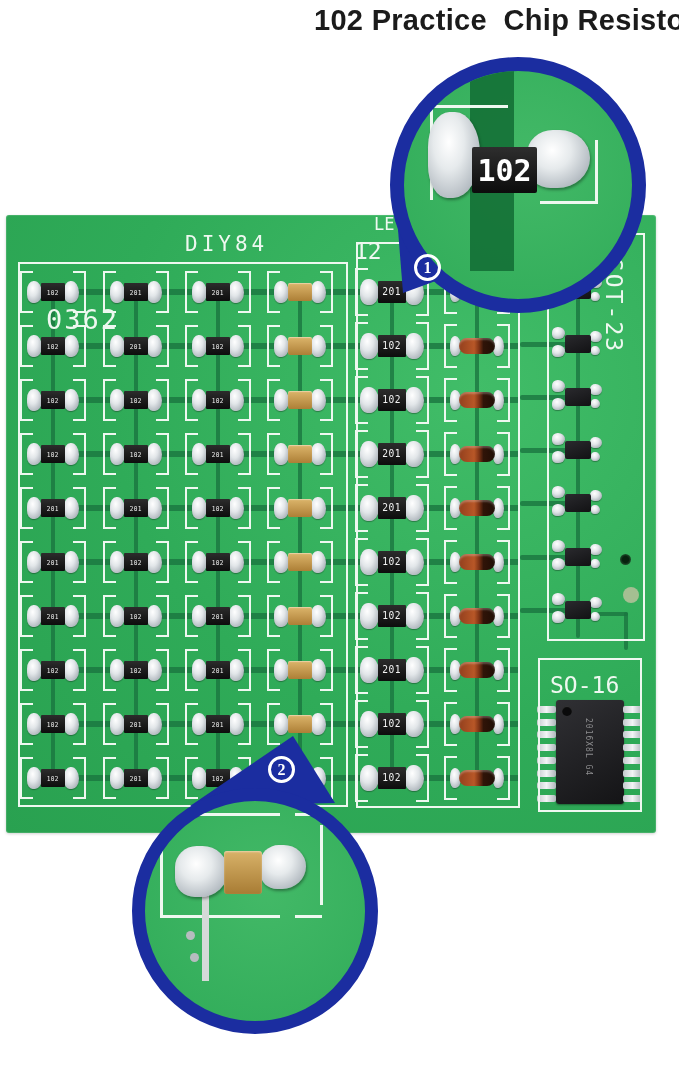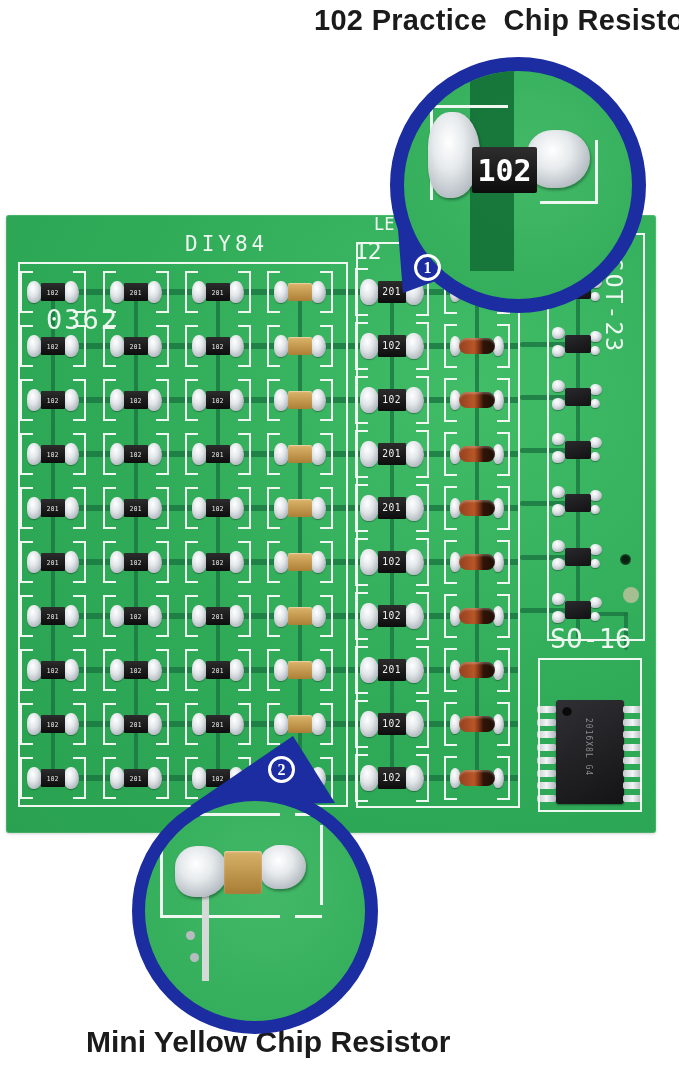--- a/index.html
+++ b/index.html
@@ -59,21 +59,21 @@
     <div class="box" style="left:18px;top:262px;width:330px;height:545px"></div>
     <div class="box" style="left:356px;top:242px;width:164px;height:566px"></div>
     <div class="box" style="left:547px;top:233px;width:98px;height:408px"></div>
     <div class="box" style="left:538px;top:658px;width:104px;height:154px"></div>
 
     <div class="silk" style="left:185px;top:234px;font-size:21px;letter-spacing:4px">DIY84</div>
     <div class="silk" style="left:46px;top:306px;font-size:27px;letter-spacing:2px">0362</div>
     <div class="silk" style="left:374px;top:216px;font-size:17px">LE</div>
     <div class="silk" style="left:354px;top:240px;font-size:23px">12</div>
     <div class="silk vert" style="left:602px;top:258px;font-size:23px;letter-spacing:2px">SOT-23</div>
-    <div class="silk" style="left:550px;top:625px;font-size:27px">SO-16</div>
+    <div class="silk" style="left:550px;top:674px;font-size:23px">SO-16</div>
 
     <div class="hole1" style="left:620px;top:554px;width:11px;height:11px"></div>
     <div class="hole2" style="left:623px;top:587px;width:16px;height:16px"></div>
 
     <div class="icbody" style="left:556px;top:700px;width:68px;height:104px"></div>
     <div class="icdot" style="left:562px;top:706px"></div>
     <div class="icmark" style="left:584px;top:718px">2016X8L G4</div>
   <div class="tr" style="left: 28px; top: 289px; width: 492px; height: 6px;"></div>
       <div class="tr" style="left: 28px; top: 343px; width: 492px; height: 6px;"></div>
       <div class="tr" style="left: 28px; top: 397px; width: 492px; height: 6px;"></div>
@@ -692,14 +692,13 @@
     <div class="dot" style="left:41px;top:130px;width:9px;height:9px"></div>
     <div class="dot" style="left:45px;top:152px;width:9px;height:9px"></div>
     <div class="bigsol" style="left:30px;top:45px;width:53px;height:51px"></div>
     <div class="bigsol" style="left:115px;top:44px;width:46px;height:44px"></div>
     <div class="bigy" style="left:79px;top:50px;width:38px;height:43px"></div>
   </div>
 
   <div class="marker" style="left:414px;top:254px">1</div>
   <div class="marker" style="left:268px;top:756px">2</div>
 
-  <div class="caption">Mini Yellow Chip Resistor</div>
 </div>
 
 </body></html>

